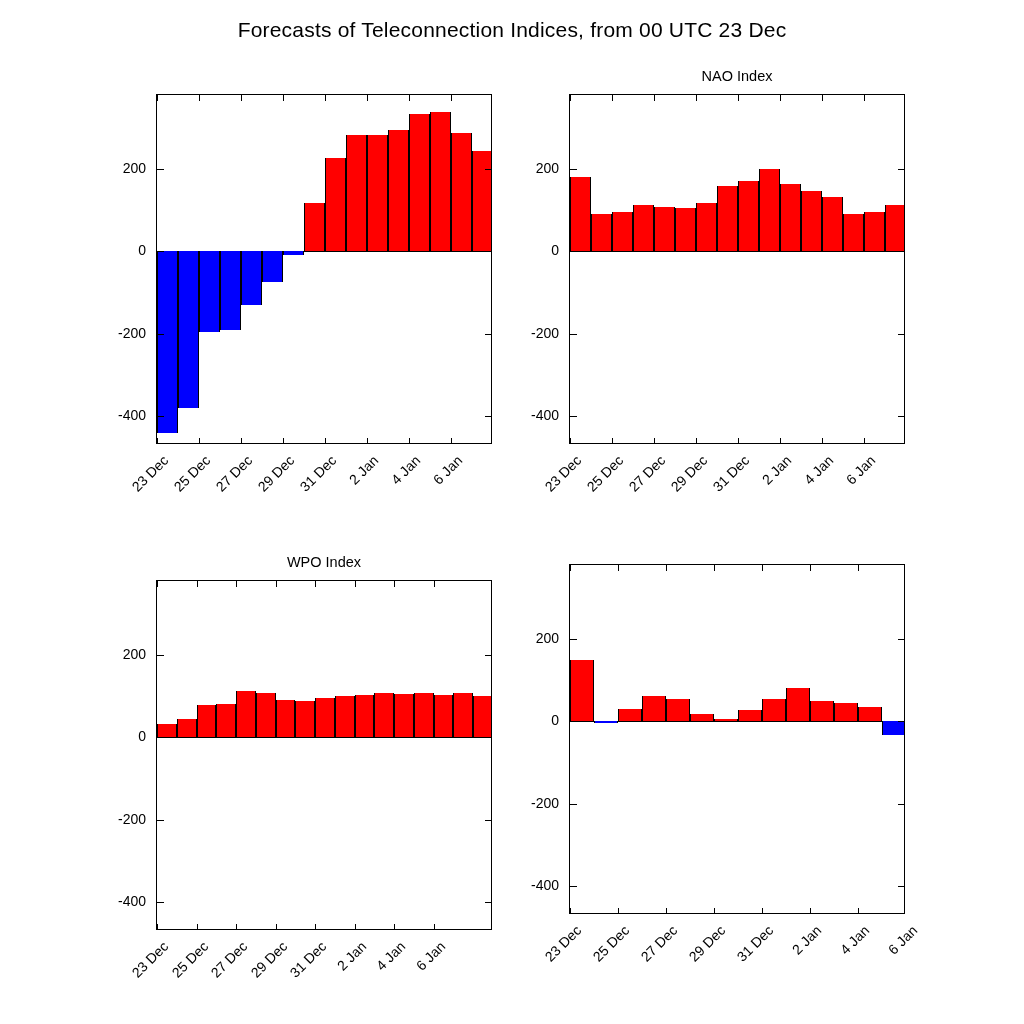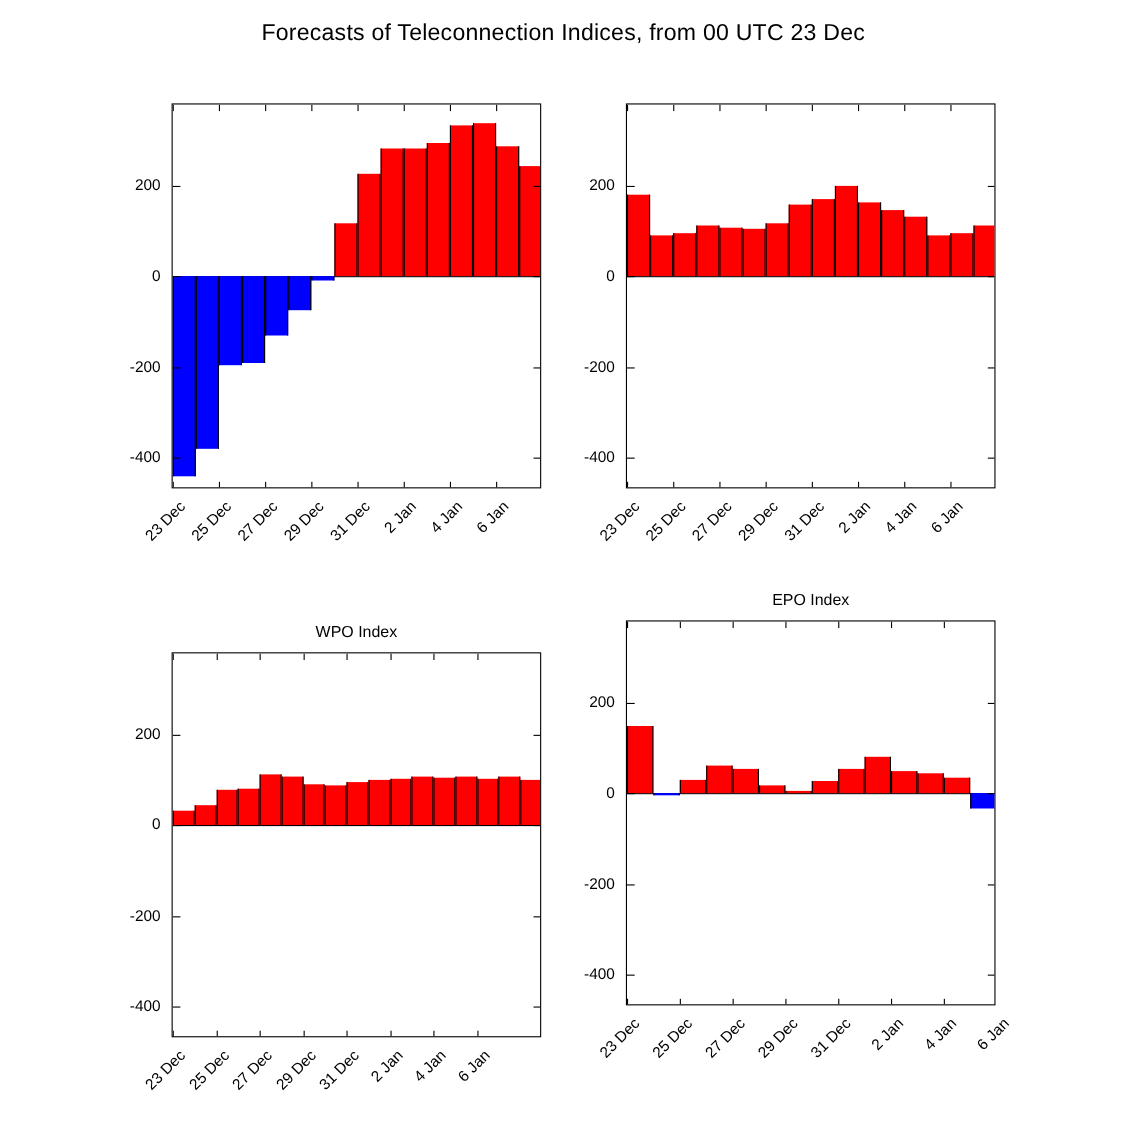--- a/index.html
+++ b/index.html
@@ -165,20 +165,21 @@
       <div class="xtick-label" style="left: -16px; width: 62px; top: 358px;">25 Dec</div>
       <div class="xtick-label" style="left: 26px; width: 62px; top: 358px;">27 Dec</div>
       <div class="xtick-label" style="left: 68px; width: 62px; top: 358px;">29 Dec</div>
       <div class="xtick-label" style="left: 110px; width: 62px; top: 358px;">31 Dec</div>
       <div class="xtick-label" style="left: 152px; width: 62px; top: 358px;">2 Jan</div>
       <div class="xtick-label" style="left: 194px; width: 62px; top: 358px;">4 Jan</div>
       <div class="xtick-label" style="left: 236px; width: 62px; top: 358px;">6 Jan</div>
     </div>
 
   <div class="panel" id="panel-1" style="left: 569px; top: 94px; width: 336px; height: 350px;">
+    <div class="panel-title">NAO Index</div>
     <div class="plot" style="width: 336px; height: 350px;">
         <div class="bars">
           <div class="zeroline" style="top: 156.471px;"></div>
           <div class="bar" style="left: 0px; width: 21px; top: 82.3529px; height: 74.1176px; background: rgb(255, 0, 0);"></div>
           <div class="bar" style="left: 21px; width: 21px; top: 118.588px; height: 37.8824px; background: rgb(255, 0, 0);"></div>
           <div class="bar" style="left: 42px; width: 21px; top: 117.353px; height: 39.1176px; background: rgb(255, 0, 0);"></div>
           <div class="bar" style="left: 63px; width: 21px; top: 110.353px; height: 46.1176px; background: rgb(255, 0, 0);"></div>
           <div class="bar" style="left: 84px; width: 21px; top: 112px; height: 44.4706px; background: rgb(255, 0, 0);"></div>
           <div class="bar" style="left: 105px; width: 21px; top: 113.235px; height: 43.2353px; background: rgb(255, 0, 0);"></div>
           <div class="bar" style="left: 126px; width: 21px; top: 107.882px; height: 48.5882px; background: rgb(255, 0, 0);"></div>
@@ -224,21 +225,21 @@
       <div class="xtick-label" style="left: -58px; width: 62px; top: 358px;">23 Dec</div>
       <div class="xtick-label" style="left: -16px; width: 62px; top: 358px;">25 Dec</div>
       <div class="xtick-label" style="left: 26px; width: 62px; top: 358px;">27 Dec</div>
       <div class="xtick-label" style="left: 68px; width: 62px; top: 358px;">29 Dec</div>
       <div class="xtick-label" style="left: 110px; width: 62px; top: 358px;">31 Dec</div>
       <div class="xtick-label" style="left: 152px; width: 62px; top: 358px;">2 Jan</div>
       <div class="xtick-label" style="left: 194px; width: 62px; top: 358px;">4 Jan</div>
       <div class="xtick-label" style="left: 236px; width: 62px; top: 358px;">6 Jan</div>
     </div>
 
-  <div class="panel" id="panel-2" style="left: 156px; top: 593px; width: 336px; height: 350px;">
+  <div class="panel" id="panel-2" style="left: 156px; top: 580px; width: 336px; height: 350px;">
     <div class="panel-title">WPO Index</div>
     <div class="plot" style="width: 336px; height: 350px;">
         <div class="bars">
           <div class="zeroline" style="top: 156.471px;"></div>
           <div class="bar" style="left: 0px; width: 19.7647px; top: 143.294px; height: 13.1765px; background: rgb(255, 0, 0);"></div>
           <div class="bar" style="left: 19.7647px; width: 19.7647px; top: 137.941px; height: 18.5294px; background: rgb(255, 0, 0);"></div>
           <div class="bar" style="left: 39.5294px; width: 19.7647px; top: 124.353px; height: 32.1176px; background: rgb(255, 0, 0);"></div>
           <div class="bar" style="left: 59.2941px; width: 19.7647px; top: 122.706px; height: 33.7647px; background: rgb(255, 0, 0);"></div>
           <div class="bar" style="left: 79.0588px; width: 19.7647px; top: 110.353px; height: 46.1176px; background: rgb(255, 0, 0);"></div>
           <div class="bar" style="left: 98.8235px; width: 19.7647px; top: 112px; height: 44.4706px; background: rgb(255, 0, 0);"></div>
@@ -287,21 +288,20 @@
       <div class="xtick-label" style="left: -18.4706px; width: 62px; top: 358px;">25 Dec</div>
       <div class="xtick-label" style="left: 21.0588px; width: 62px; top: 358px;">27 Dec</div>
       <div class="xtick-label" style="left: 60.5882px; width: 62px; top: 358px;">29 Dec</div>
       <div class="xtick-label" style="left: 100.118px; width: 62px; top: 358px;">31 Dec</div>
       <div class="xtick-label" style="left: 139.647px; width: 62px; top: 358px;">2 Jan</div>
       <div class="xtick-label" style="left: 179.176px; width: 62px; top: 358px;">4 Jan</div>
       <div class="xtick-label" style="left: 218.706px; width: 62px; top: 358px;">6 Jan</div>
     </div>
 
   <div class="panel" id="panel-3" style="left: 569px; top: 564px; width: 336px; height: 350px;">
-    <div class="panel-title">EPO Index</div>
     <div class="plot" style="width: 336px; height: 350px;">
         <div class="bars">
           <div class="zeroline" style="top: 156.471px;"></div>
           <div class="bar" style="left: 0px; width: 24px; top: 94.7059px; height: 61.7647px; background: rgb(255, 0, 0);"></div>
           <div class="bar" style="left: 24px; width: 24px; top: 156.471px; height: 1.23529px; background: rgb(0, 0, 255);"></div>
           <div class="bar" style="left: 48px; width: 24px; top: 144.118px; height: 12.3529px; background: rgb(255, 0, 0);"></div>
           <div class="bar" style="left: 72px; width: 24px; top: 130.941px; height: 25.5294px; background: rgb(255, 0, 0);"></div>
           <div class="bar" style="left: 96px; width: 24px; top: 133.824px; height: 22.6471px; background: rgb(255, 0, 0);"></div>
           <div class="bar" style="left: 120px; width: 24px; top: 149.059px; height: 7.41176px; background: rgb(255, 0, 0);"></div>
           <div class="bar" style="left: 144px; width: 24px; top: 154.412px; height: 2.05882px; background: rgb(255, 0, 0);"></div>

